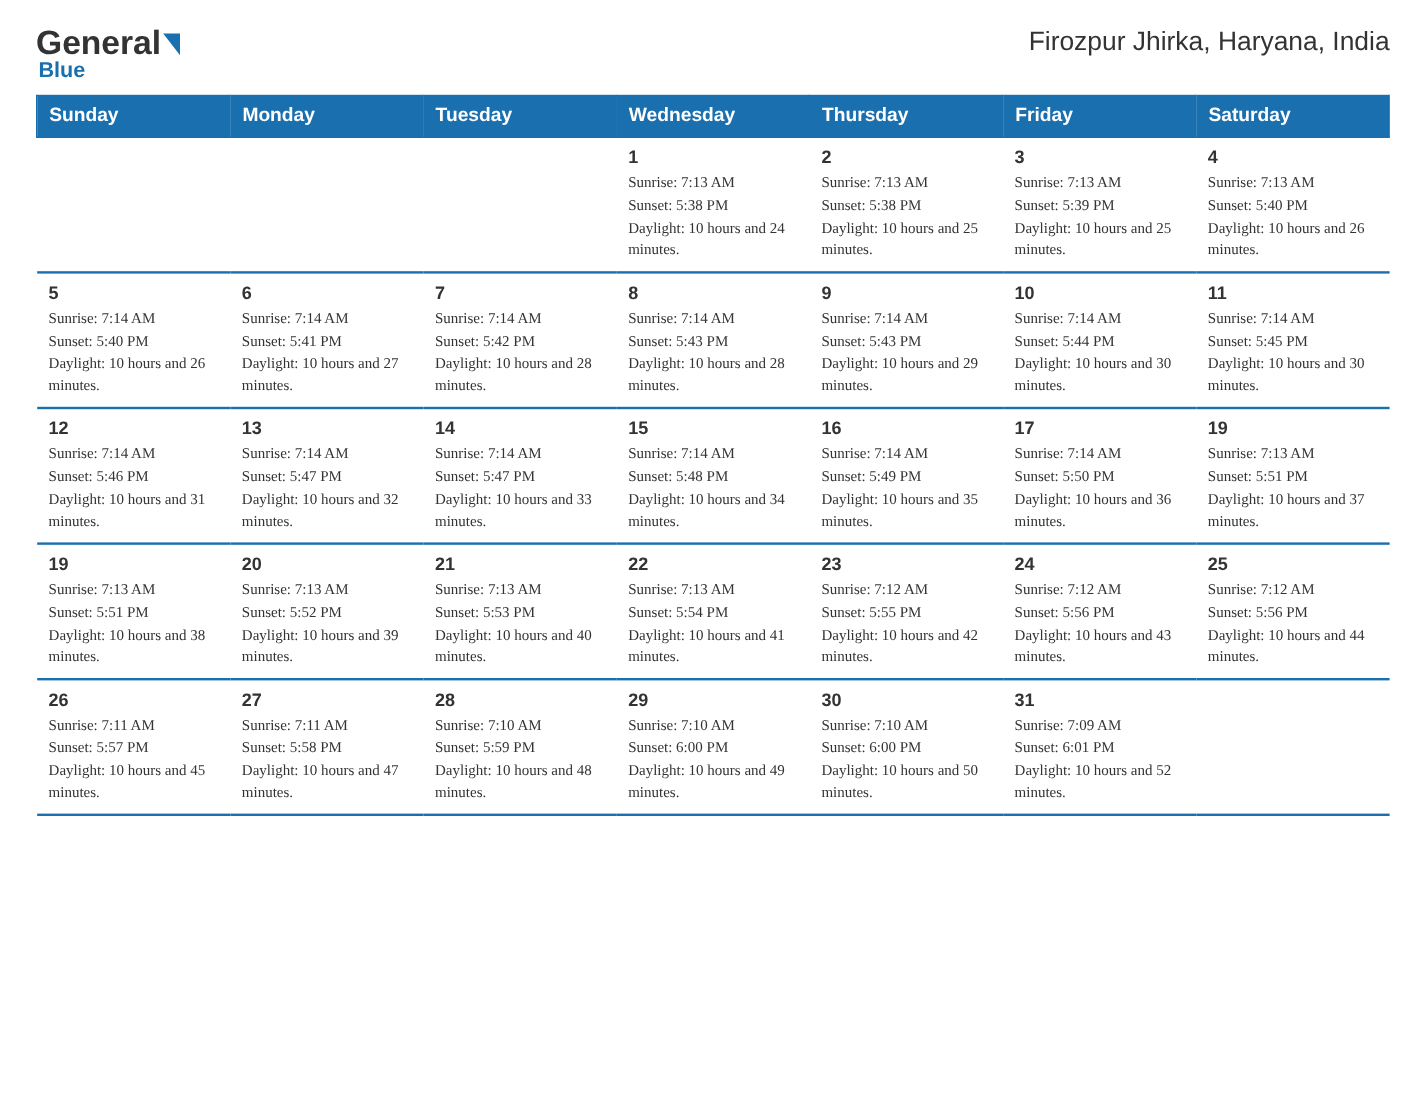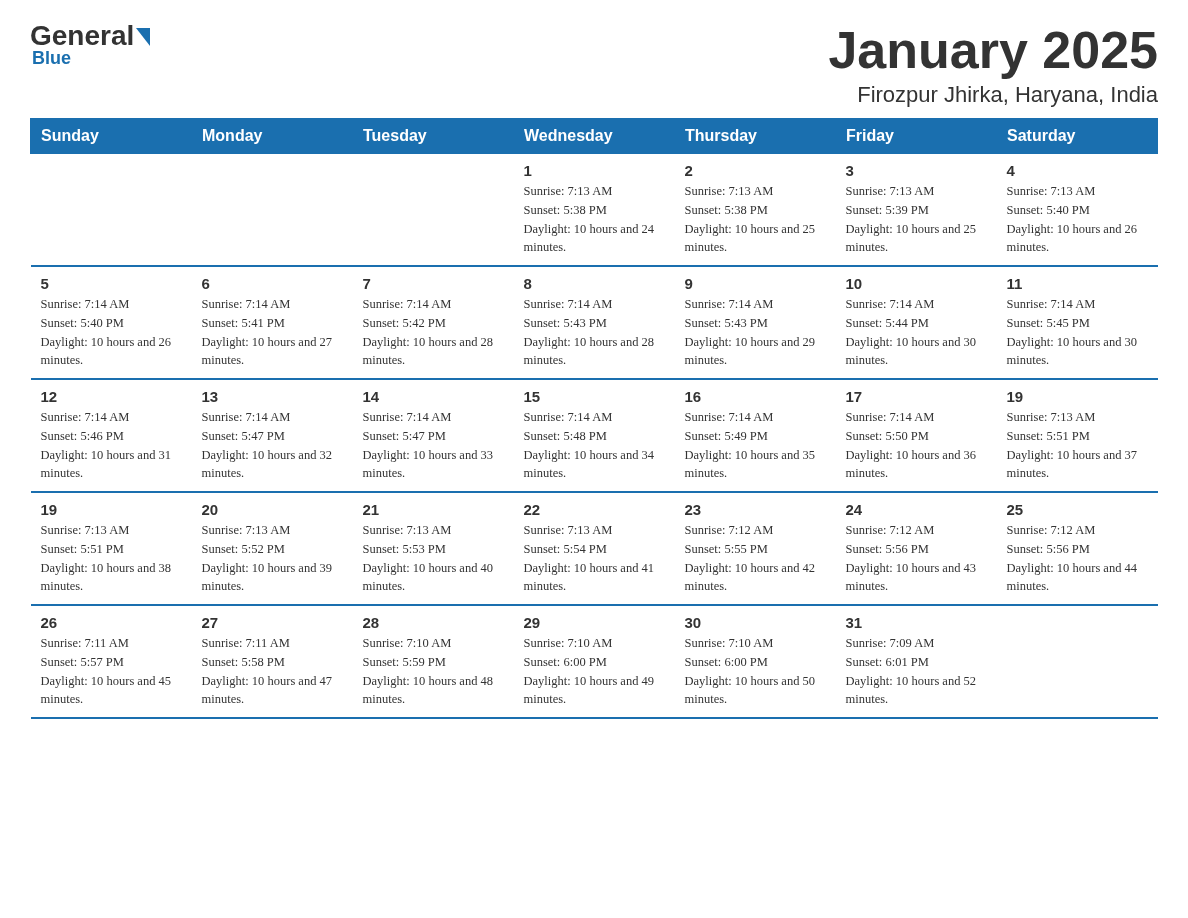--- a/index.html
+++ b/index.html
@@ -106,21 +106,20 @@
   <div class="logo">
     <div>
       <div style="display:flex;align-items:center;">
         <span class="logo-text">General</span>
         <span class="logo-triangle"></span>
       </div>
       <span class="logo-sub">Blue</span>
     </div>
   </div>
   <div class="title-block">
-    <h1>January 2025</h1>
     <h2>Firozpur Jhirka, Haryana, India</h2>
   </div>
 </div>
 
 <table class="calendar">
   <thead>
     <tr>
       <th>Sunday</th>
       <th>Monday</th>
       <th>Tuesday</th>

